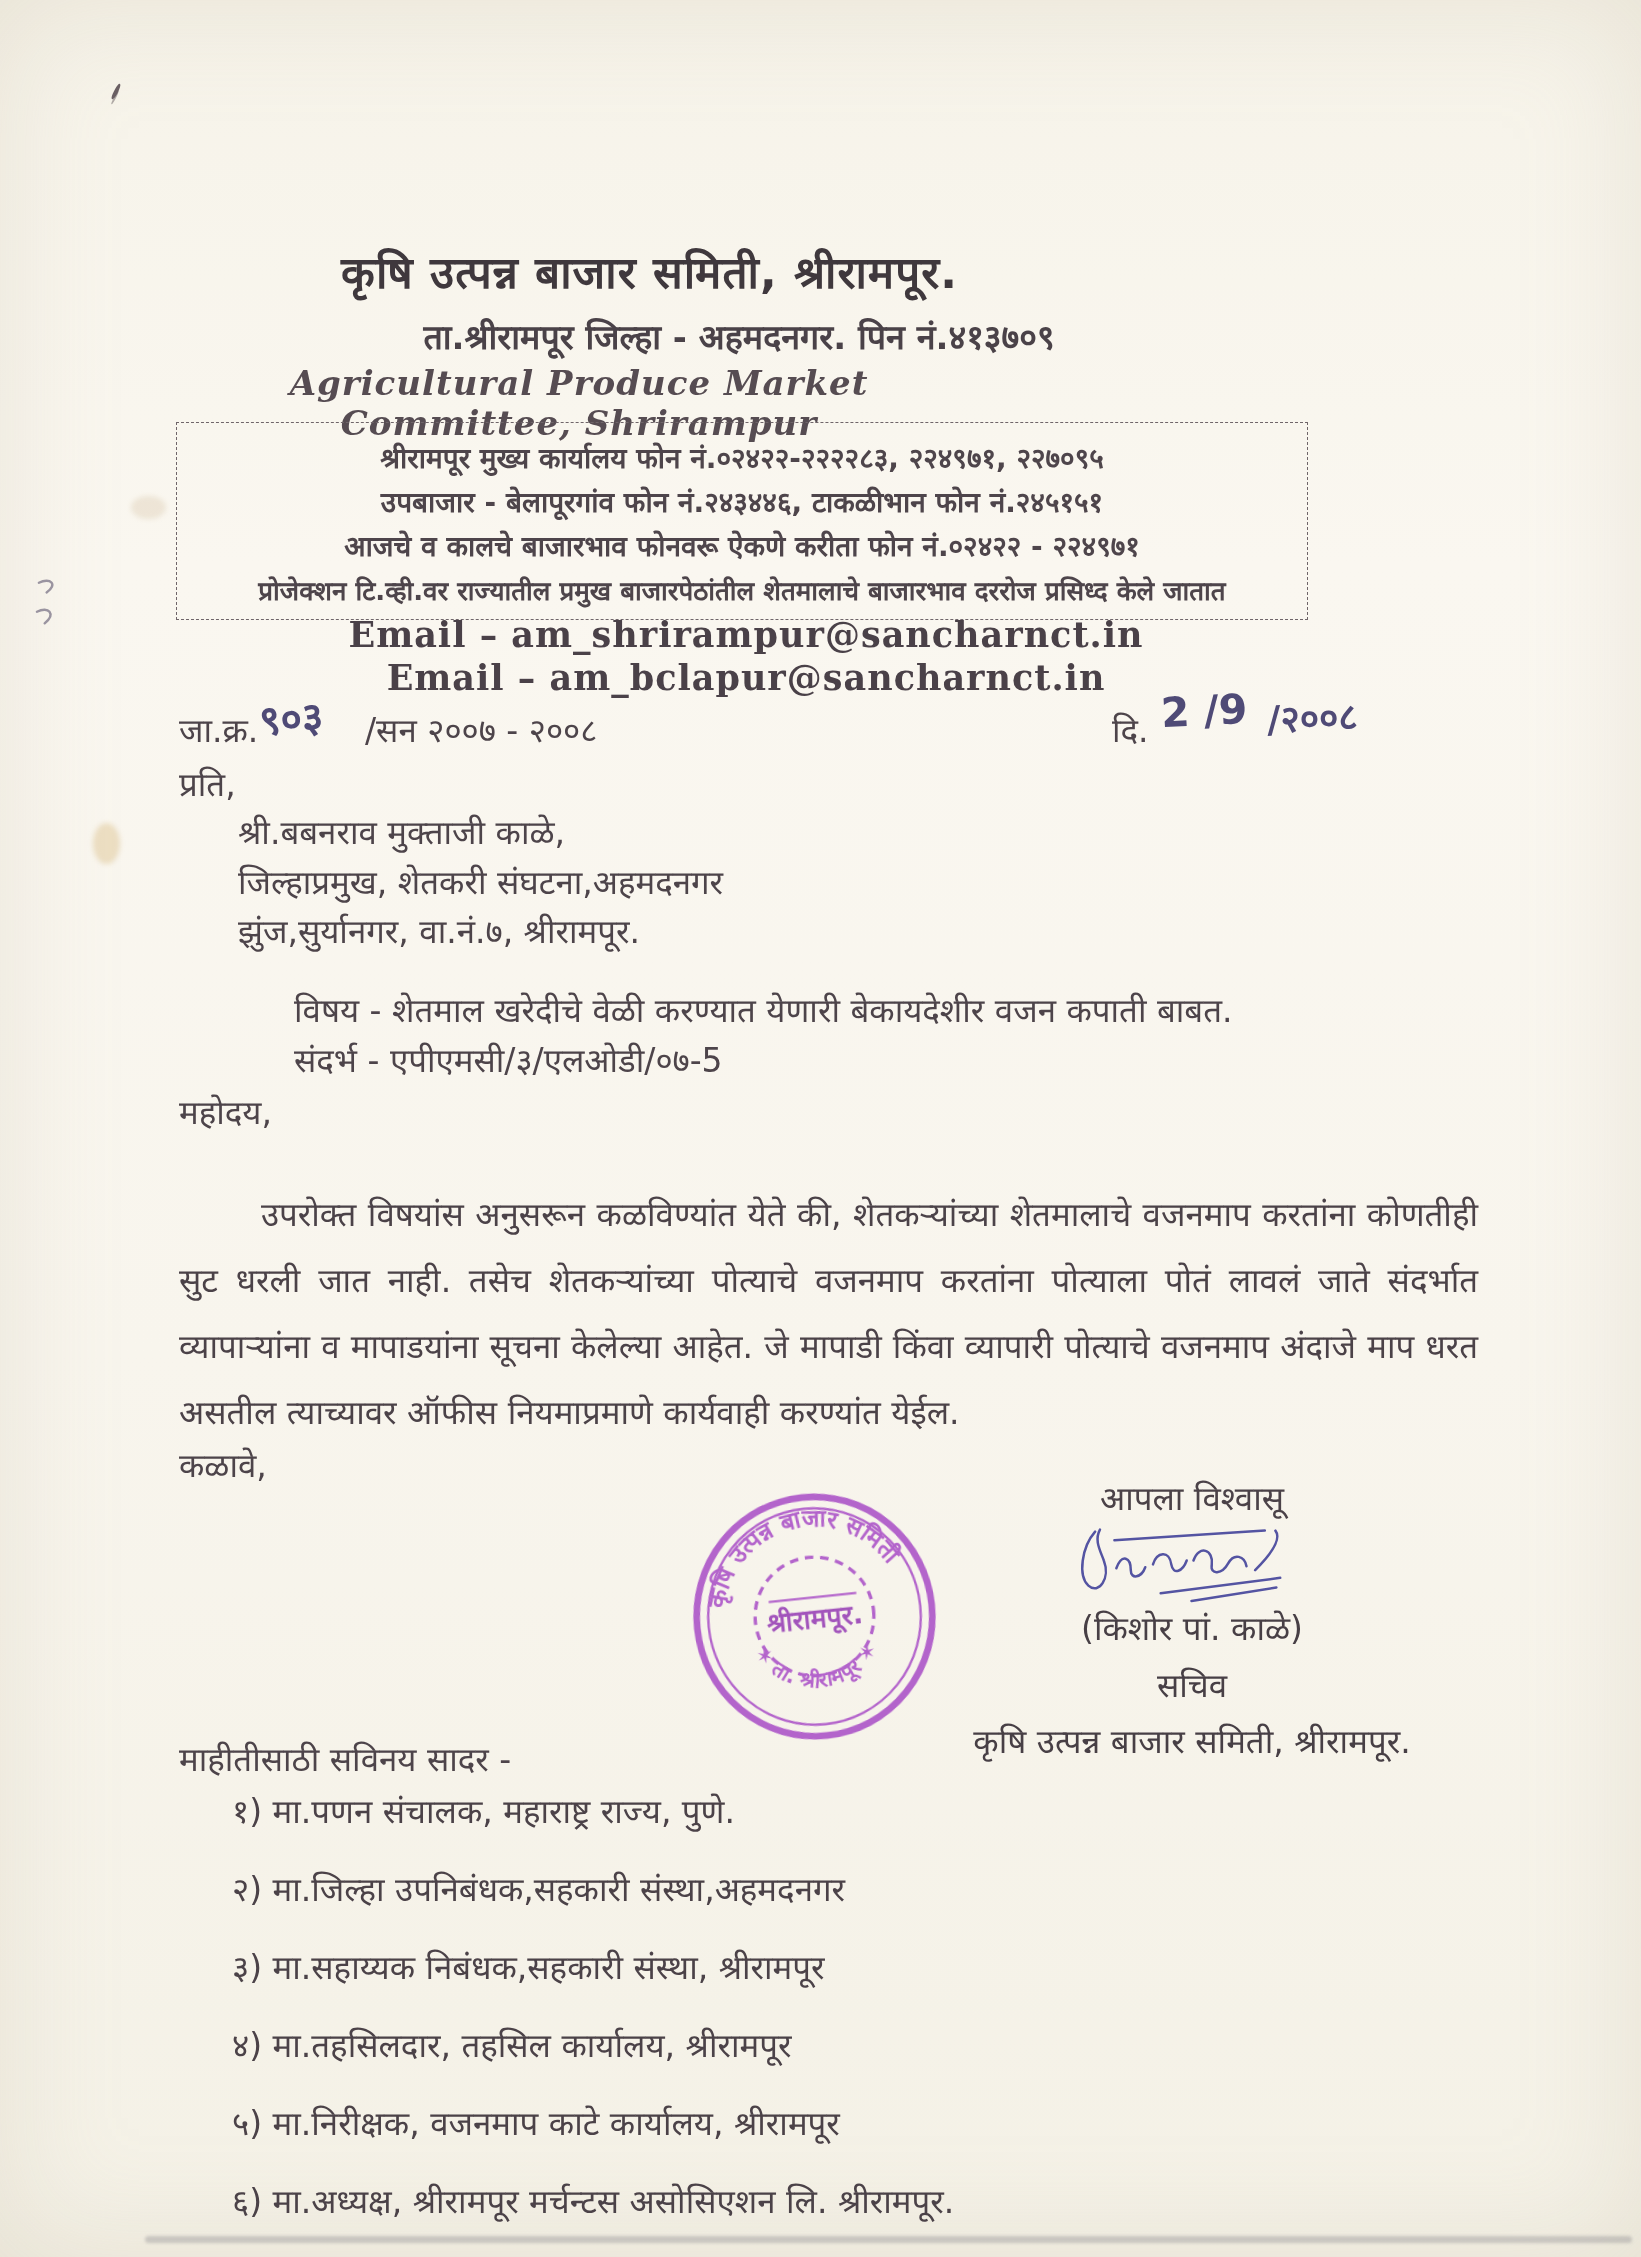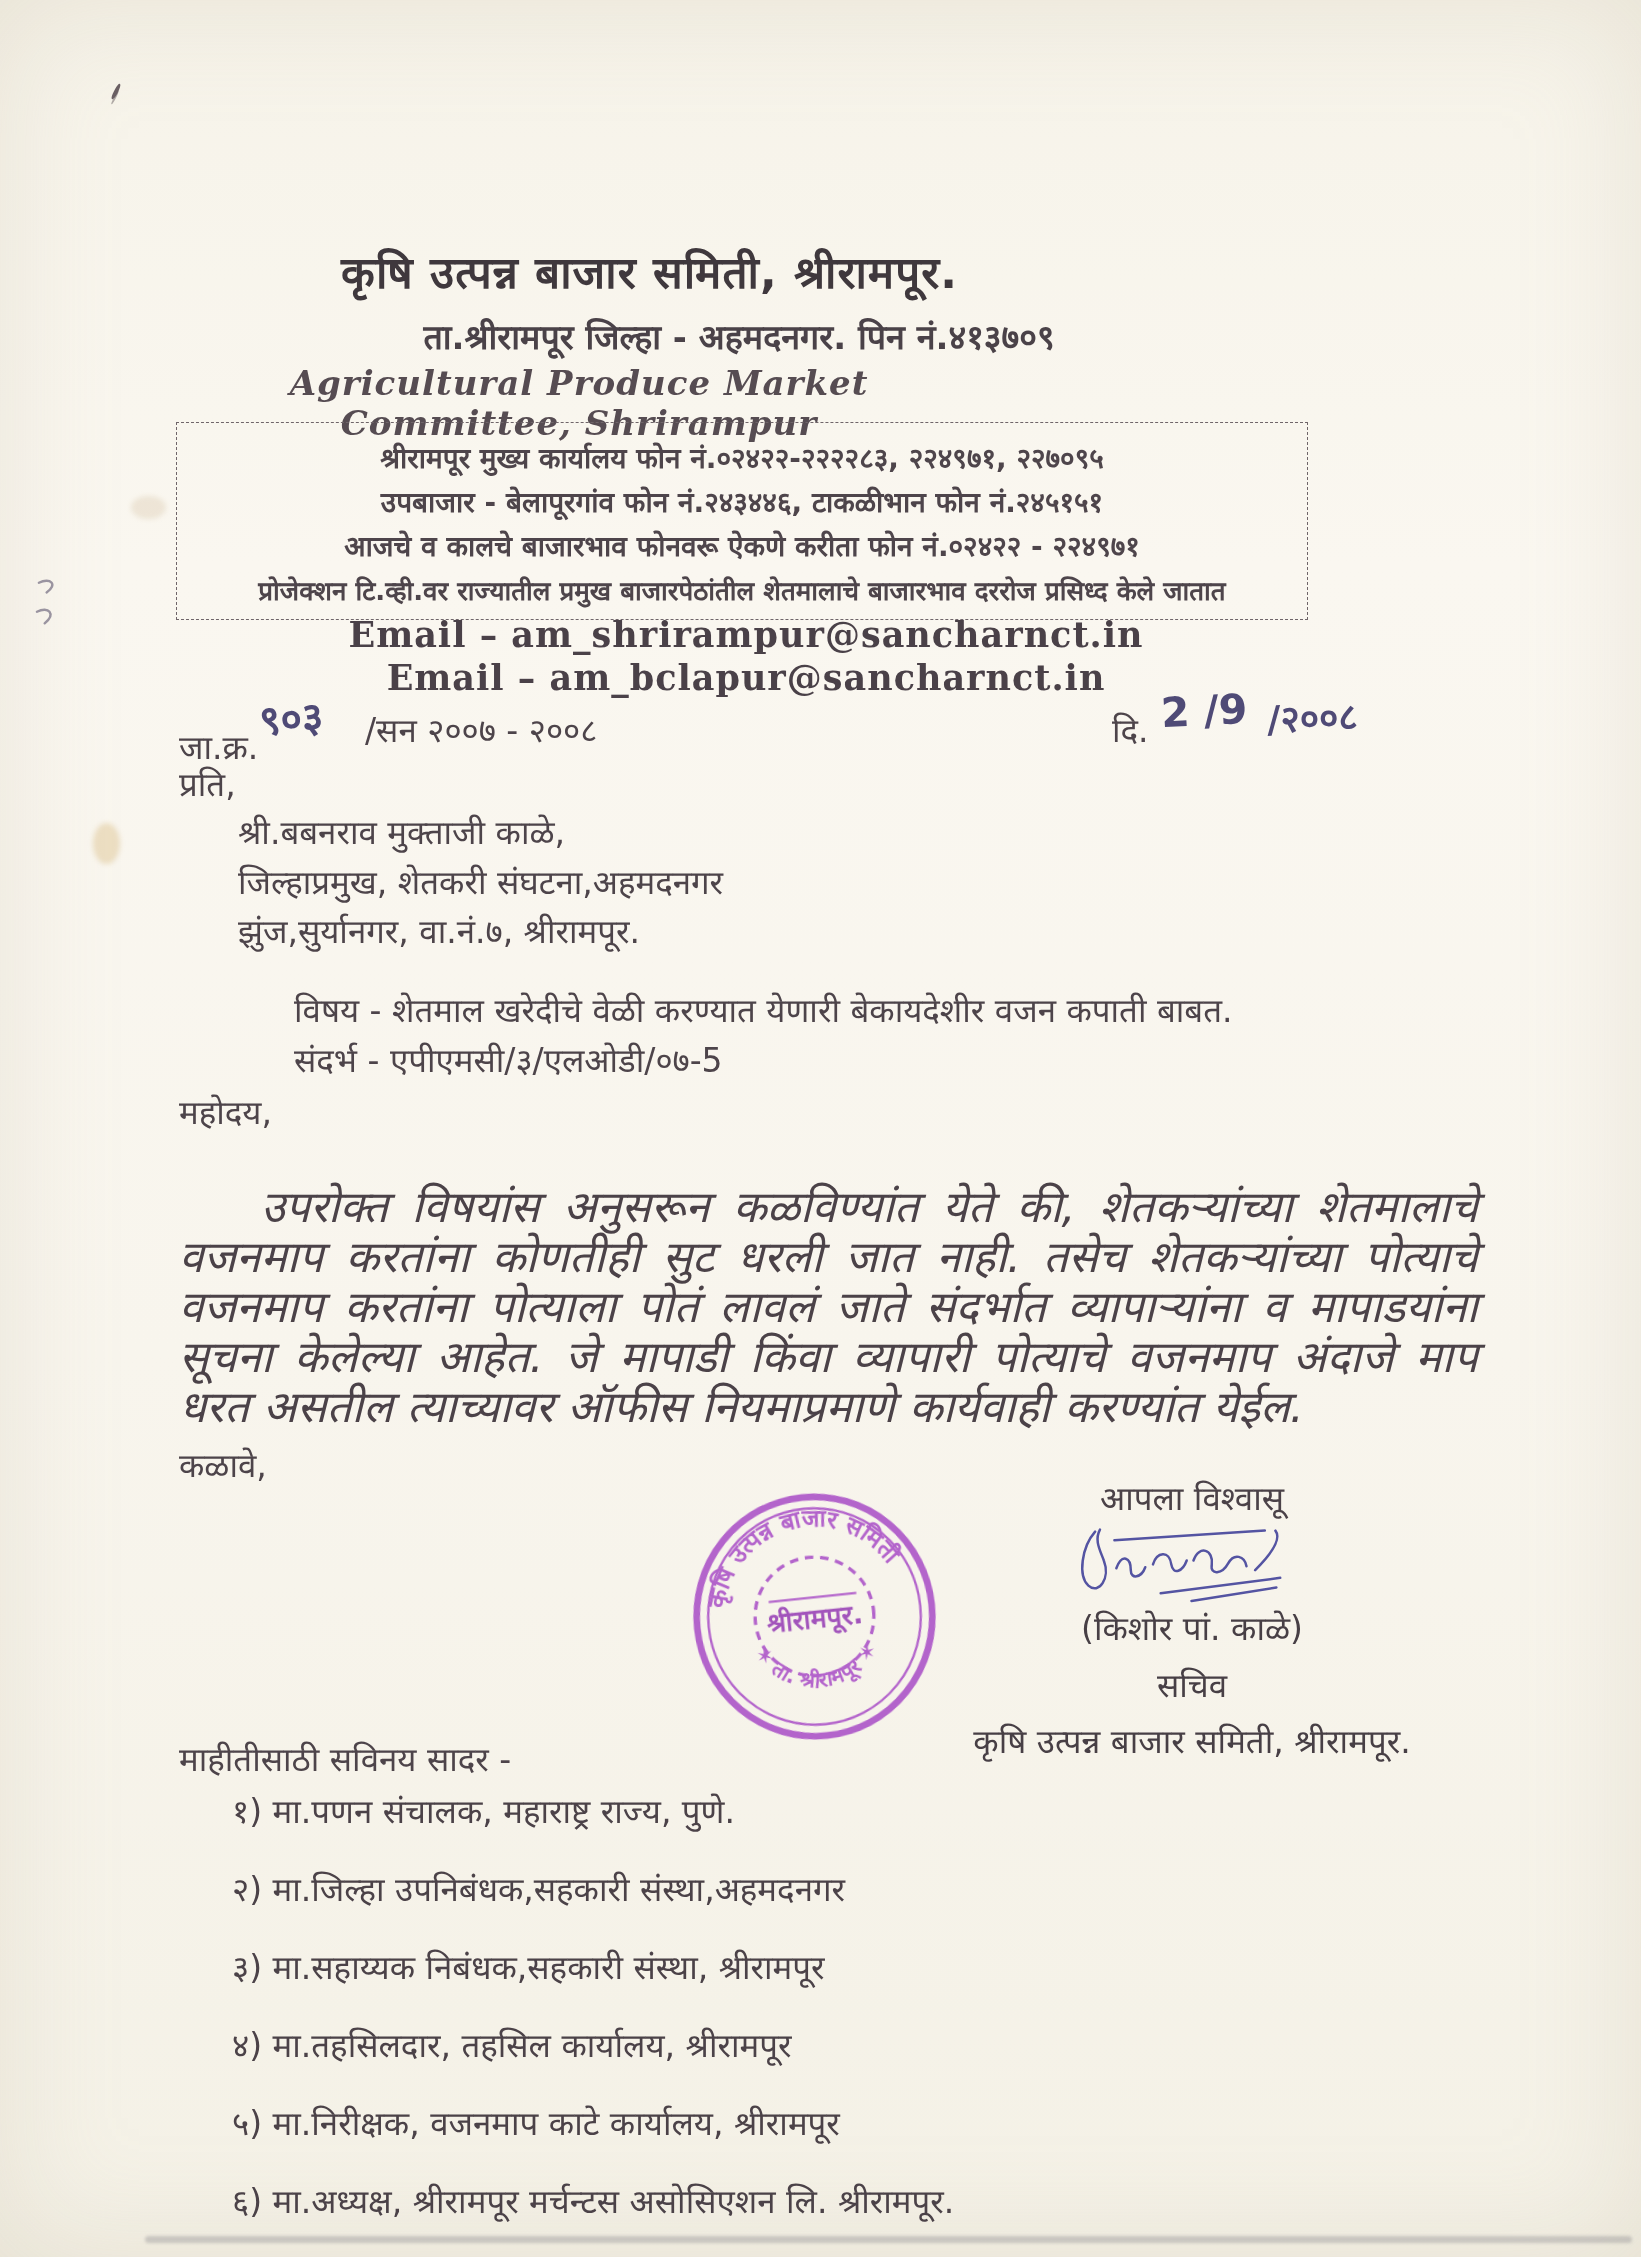--- a/index.html
+++ b/index.html
@@ -37,21 +37,21 @@
   }
   .txt{font-size:33px;color:#4d444a;}
   .handink{
     color:#4f4a76;
     font-size:41px;
     transform:rotate(-4deg);
     display:inline-block;
     font-weight:bold;
   }
   .body-par{
-    font-size:44px;line-height:50px;text-align:justify;text-indent:82px;color:#4b4248;font-style:italic;
+    font-size:33px;line-height:66px;text-align:justify;text-indent:82px;color:#4b4248;
   }
   .sigblock{width:550px;text-align:center;}
   .sigblock .phrase{font-size:33px;color:#4b4248;}
   .sigblock .name{font-size:33px;color:#473f45;margin-top:0;}
   .sigblock .role{font-size:33px;color:#473f45;margin-top:11.6px;}
   .sigblock .org{font-size:33px;color:#473f45;margin-top:11.6px;white-space:nowrap;}
   .cc-list{display:flex;flex-direction:column;gap:33px;}
   .cc-list .item{font-size:33px;color:#4b4248;white-space:nowrap;}
   .stamp{transform:rotate(-6deg);opacity:.92;filter:blur(0.4px);}
   .stain{border-radius:50%;filter:blur(2.9px);}
@@ -89,21 +89,21 @@
   <div class="abs infobox" style="left:176px;top:422px;width:1130px;height:182px;">
     <span class="line">श्रीरामपूर मुख्य कार्यालय फोन नं.०२४२२-२२२२८३, २२४९७१, २२७०९५</span>
     <span class="line">उपबाजार - बेलापूरगांव फोन नं.२४३४४६, टाकळीभान फोन नं.२४५१५१</span>
     <span class="line">आजचे व कालचे बाजारभाव फोनवरू ऐकणे करीता  फोन नं.०२४२२ - २२४९७१</span>
     <span class="line" style="font-size:26px;">प्रोजेक्शन टि.व्ही.वर राज्यातील प्रमुख बाजारपेठांतील शेतमालाचे बाजारभाव दररोज प्रसिध्द केले जातात</span>
   </div>
 
   <div class="abs ctr email" style="left:174px;top:614px;width:1144px;">Email – am_shrirampur@sancharnct.in</div>
   <div class="abs ctr email" style="left:174px;top:657px;width:1144px;">Email – am_bclapur@sancharnct.in</div>
 
-  <span class="abs txt" style="left:179px;top:707px;margin-top:17px;">जा.क्र.</span>
+  <span class="abs txt" style="left:179px;top:707px;">जा.क्र.</span>
   <span class="abs handink" style="left:259px;top:689px;">९०३</span>
   <span class="abs txt" style="left:365px;top:707px;">/सन २००७ - २००८</span>
 
   <span class="abs txt" style="left:1112px;top:707px;">दि.</span>
   <span class="abs handink" style="left:1161px;top:687px;transform:rotate(-3deg);">2 /9</span>
   <span class="abs handink" style="left:1267px;top:691px;font-size:37px;transform:rotate(-2deg);">/२००८</span>
 
   <div class="abs txt" style="left:179px;top:761px;">प्रति,</div>
   <div class="abs txt" style="left:238px;top:809px;">श्री.बबनराव मुक्ताजी काळे,</div>
   <div class="abs txt" style="left:238px;top:859px;">जिल्हाप्रमुख, शेतकरी संघटना,अहमदनगर</div>

